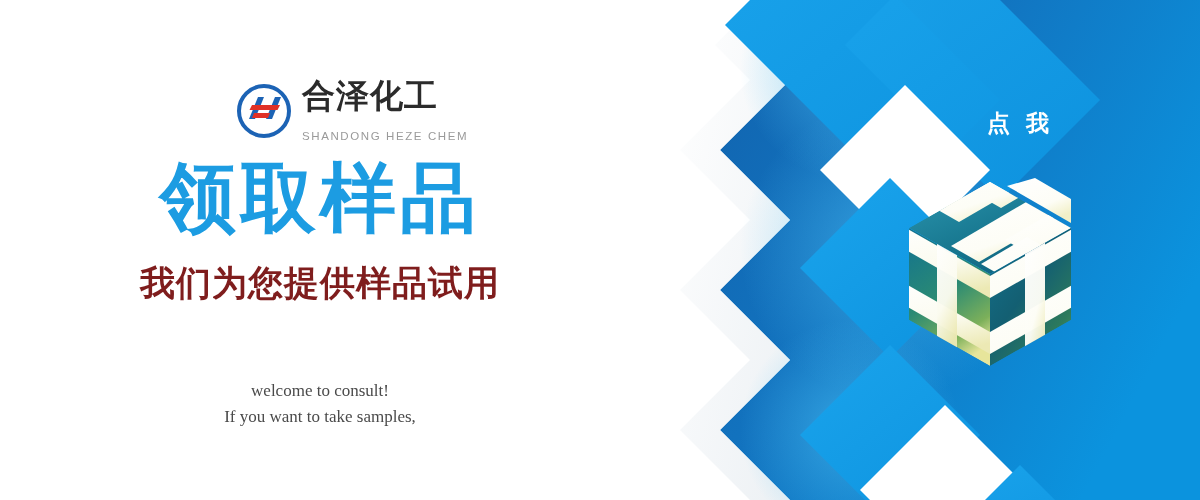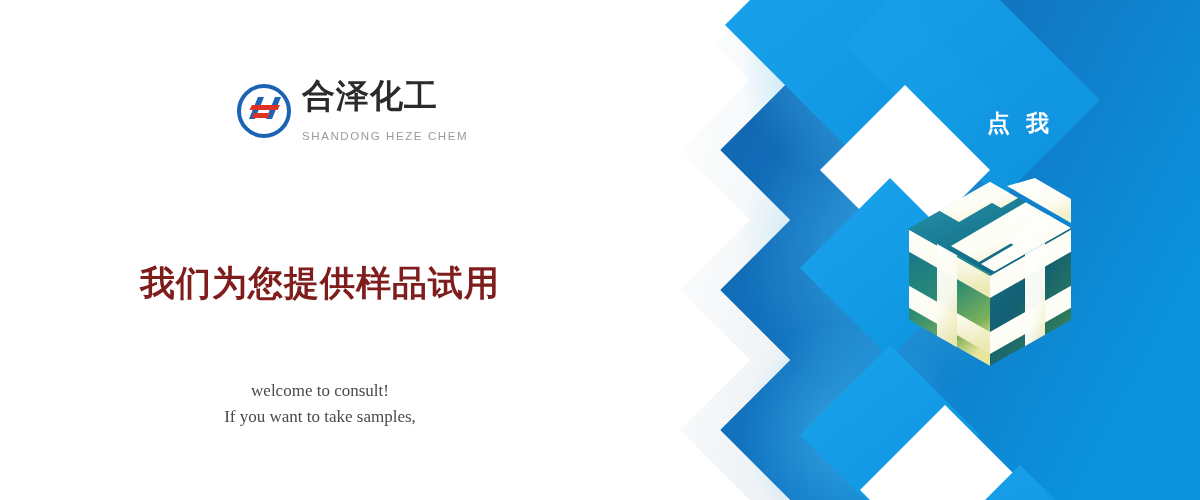--- a/index.html
+++ b/index.html
@@ -207,20 +207,21 @@
         <path d="M 30 36 L 39 14 L 45 14 L 36 36 Z" fill="#1c63b5"></path>
         <path d="M 16 22 L 44 22 L 41.5 27 L 13.5 27 Z" fill="#e03127"></path>
         <path d="M 18 30 L 34 30 L 32 35 L 16 35 Z" fill="#e03127"></path>
       </svg>
       <div class="logo-words">
         <div class="logo-cn">合泽化工</div>
         <div class="logo-en">SHANDONG HEZE CHEM</div>
       </div>
     </div>
 
+    <div class="headline">领取样品</div>
 
     <div class="subhead">
       <div class="line1">我们为您提供样品试用</div>
     </div>
 
     <div class="eng-caption">
       <div>welcome to consult!</div>
       <div>If you want to take samples,</div>
     </div>
   </div>

